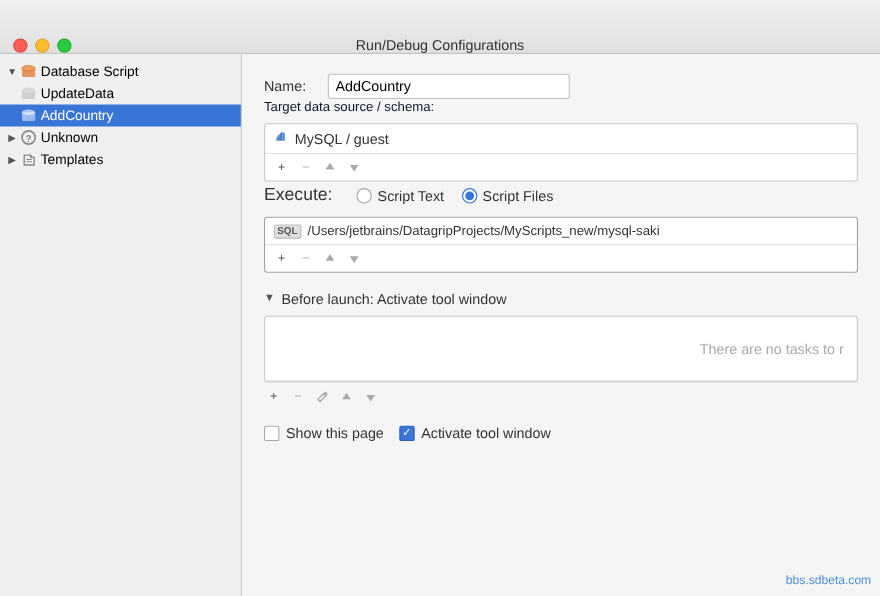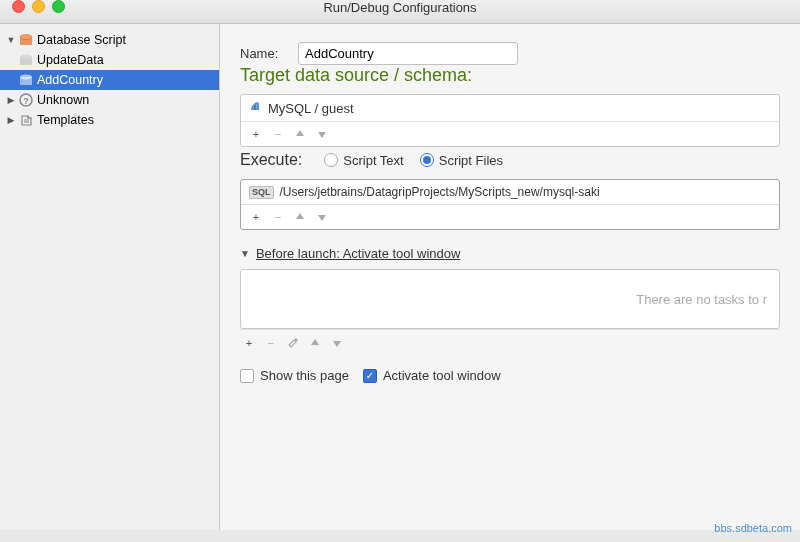--- a/index.html
+++ b/index.html
@@ -7,23 +7,23 @@
       font-family: -apple-system, BlinkMacSystemFont, "Helvetica Neue", Arial, sans-serif;
       font-size: 13px;
       background: #e8e8e8;
       width: 800px;
       height: 542px;
       overflow: hidden;
     }
 
     .title-bar {
       background: linear-gradient(to bottom, #f0f0f0, #e0e0e0);
-      height: 24px;
-      display: flex;
-      align-items: flex-start;
+      height: 49px;
+      display: flex;
+      align-items: flex-end;
       justify-content: center;
       border-bottom: 1px solid #c0c0c0;
       position: relative;
     }
     .traffic-lights {
       position: absolute;
       left: 12px;
       display: flex;
       gap: 7px;
     }
@@ -125,22 +125,22 @@
       border: 1px solid #c0c0c0;
       background: white;
       padding: 3px 6px;
       font-size: 13px;
       border-radius: 3px;
       width: 220px;
       outline: none;
     }
 
     .section-label {
-      font-size: 18px;
-      color: #4d7c0f;
+      font-size: 12px;
+      color: #0f172a;
       margin-bottom: 8px;
     }
 
     .datasource-box {
       border: 1px solid #c8c8c8;
       background: white;
       border-radius: 3px;
       margin-bottom: 4px;
     }
 
@@ -260,21 +260,20 @@
 
     .section-toggle {
       font-size: 10px;
       color: #555;
       cursor: pointer;
     }
 
     .section-title {
       font-size: 13px;
       color: #333;
-      text-decoration: underline;
     }
 
     .before-launch-content {
       border: 1px solid #c8c8c8;
       background: white;
       min-height: 60px;
       border-radius: 3px;
       display: flex;
       align-items: center;
       justify-content: flex-end;

